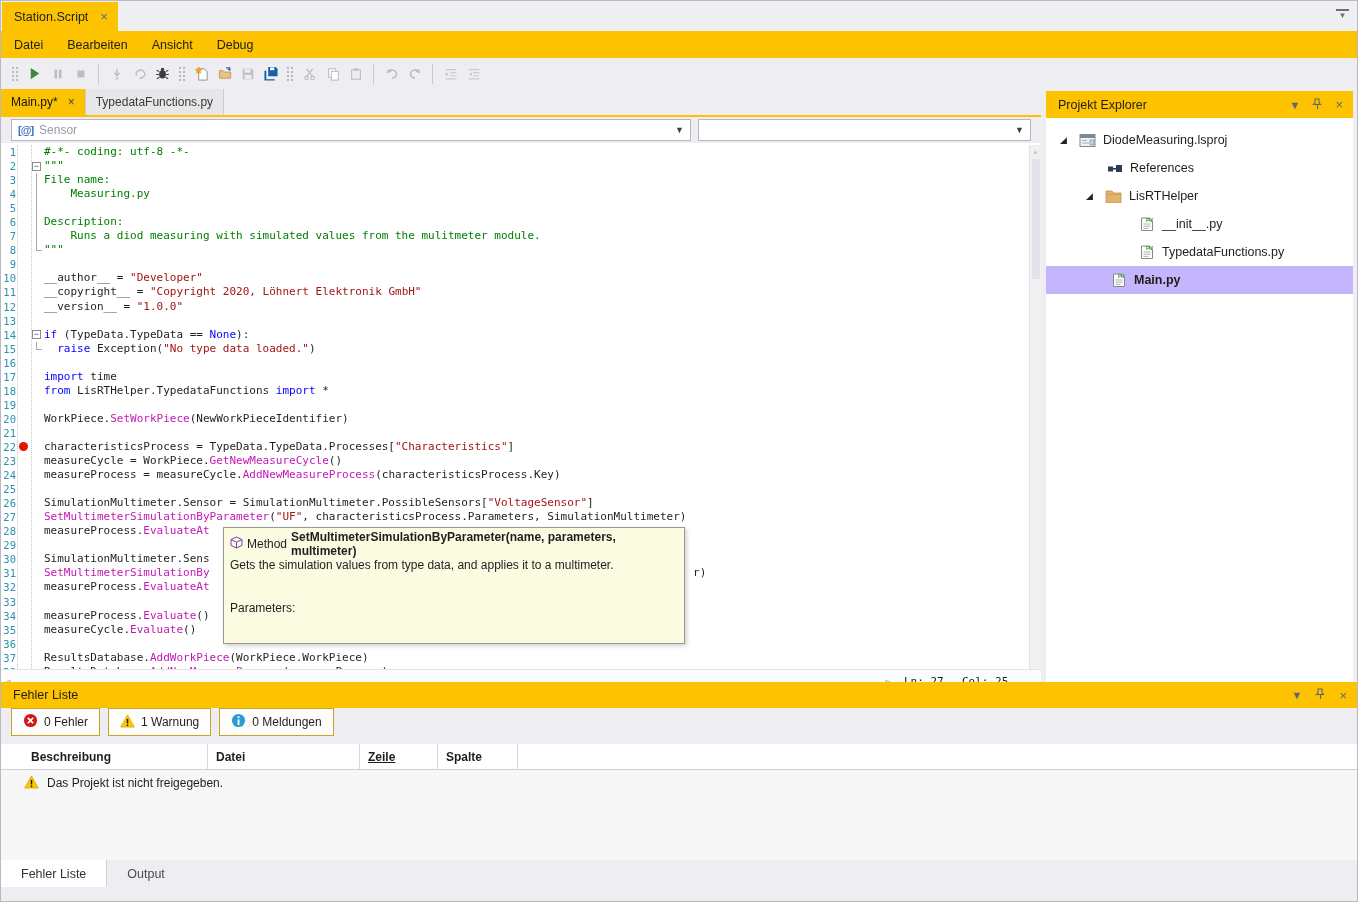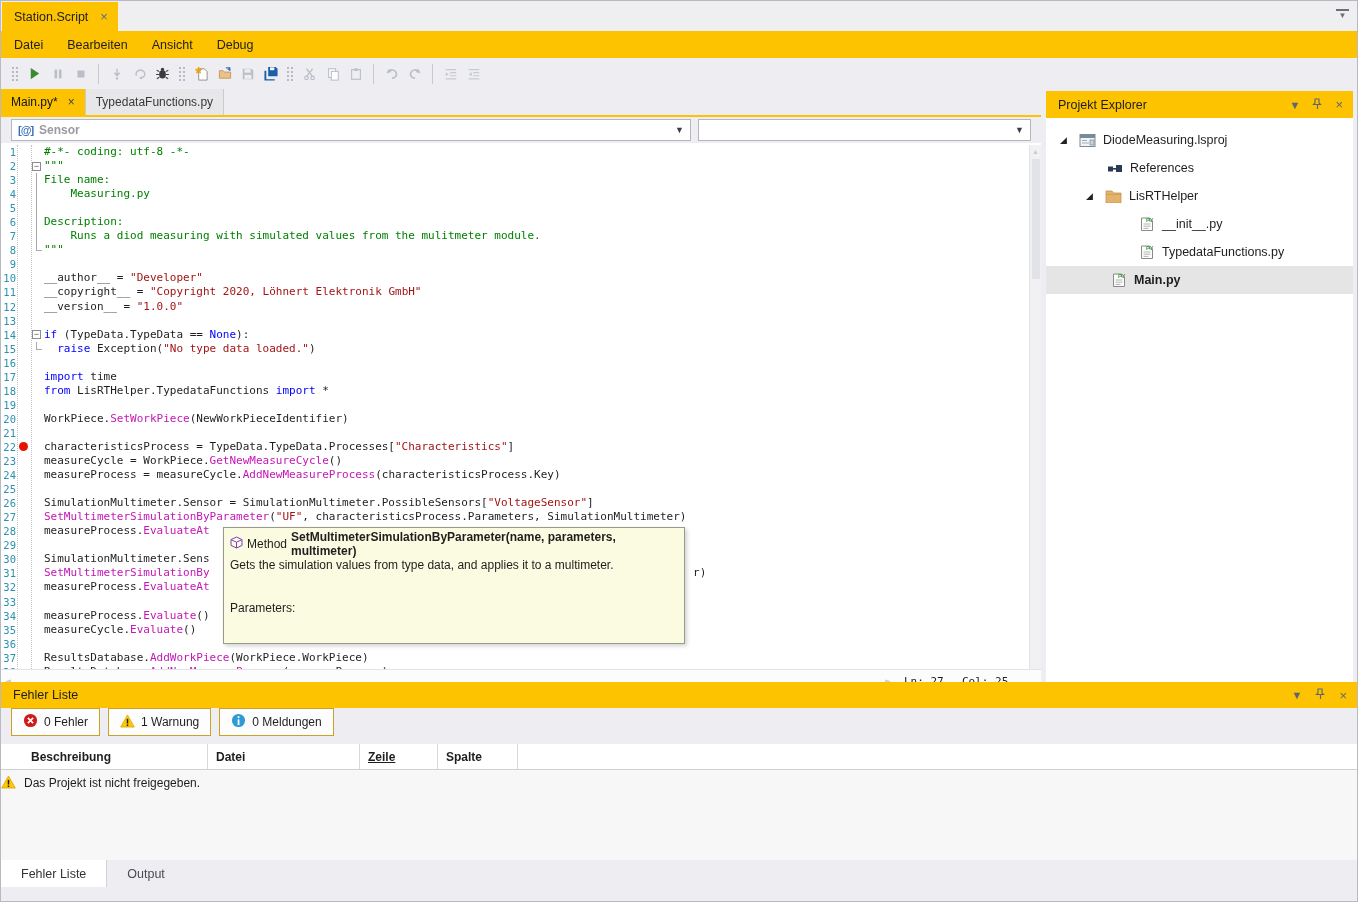--- a/index.html
+++ b/index.html
@@ -33,21 +33,21 @@
   .etab.active { background:#FDC300; color:#141414; }
   .etab.inactive { background:#E7E7EA; border-right:1px solid #CBCBD3; border-left:1px solid #CBCBD3; }
   .etab .x { font-size:12px; color:#444; }
   .accentline { position:absolute; left:0; top:26px; width:1040px; height:2px; background:#FDC300; }
   .et-ov { right:14px; top:7px; }
 
   .navbar { position:absolute; left:0; top:28px; width:1040px; height:26px; background:#EEEEF2; }
   .combo { position:absolute; top:2px; height:22px; background:#FFFFFF; border:1px solid #B6B6C0; display:flex; align-items:center; padding:0 6px; font-size:12px; }
   .combo .caret { position:absolute; right:6px; color:#3C3C46; font-size:9px; }
   .member-ico { color:#3A6FBF; font-weight:bold; font-size:11px; margin-right:6px; letter-spacing:-1px; }
-  .combo .ph { color:#9A9AA2;font-weight:bold; }
+  .combo .ph { color:#9A9AA2; }
 
   .code { position:absolute; left:0; top:56px; width:1028px; height:524px; overflow:hidden; background:#fff;
           font-family:"DejaVu Sans Mono", monospace; font-size:11px; }
   .code .gdots1, .code .gdots2 { position:absolute; top:0; height:100%; width:0; border-left:1px dotted #C3C3C9; }
   .code .gdots1 { left:16px; } .code .gdots2 { left:30px; }
   .cl { position:relative; height:14.05px; line-height:14.05px; white-space:pre; }
   .ln { position:absolute; left:0; width:15px; text-align:right; color:#2B91AF; font-size:10.5px; }
   .bp { position:absolute; left:18px; top:2.5px; width:9px; height:9px; border-radius:50%; background:#E41400; }
   .ct { position:absolute; left:43px; top:0; }
   .tk-c { color:#008000; } .tk-s { color:#A31515; } .tk-k { color:#0000FF; } .tk-m { color:#C317B4; } .tk-p { color:#1E1E1E; }
@@ -71,38 +71,38 @@
   .tt-title { display:flex; align-items:center; gap:4px; }
   .tt-gap { height:28px; }
 
   
   .explorer { position:absolute; left:1045px; top:90px; width:307px; height:602px; background:#FFFFFF; }
   .ptitle { position:absolute; left:0; top:0; width:307px; height:27px; background:#FDC300; display:flex; align-items:center;
             padding-left:12px; font-size:12.5px; color:#1E1E1E; }
   .pt-icos { position:absolute; right:10px; top:0; height:27px; display:flex; align-items:center; gap:12px; color:#5F6673; font-size:11px; }
   .tree { position:absolute; left:0; top:27px; width:307px; bottom:0; padding-top:8px; }
   .titem { height:28px; display:flex; align-items:center; font-size:12.5px; color:#1E1E1E; gap:7px; }
-  .titem.sel { background:#e5e5e5; }
+  .titem.sel { background:#c4b5fd; }
   .titem .exp { width:12px; font-size:9px; color:#222; }
   .titem .tico { width:17px; height:17px; display:flex; align-items:center; justify-content:center; }
   .titem.bold .tlabel { font-weight:bold; }
 
   
   .bottom { position:absolute; left:0; top:681px; width:1358px; height:197px; background:#0369a1; }
   .btitle { position:absolute; left:0; top:0; width:1358px; height:26px; background:#FDC300; display:flex; align-items:center;
             padding-left:12px; font-size:12.5px; color:#1E1E1E; }
   .bt-icos { position:absolute; right:12px; top:0; height:26px; display:flex; align-items:center; gap:13px; color:#5F6673; font-size:11px; }
   .btoolbar { position:absolute; left:0; top:26px; width:1358px; height:36px; background:#EEEEF2; display:flex; align-items:flex-start; padding-left:10px; gap:8px; }
   .filterbtn { height:28px; display:inline-flex; align-items:center; gap:6px; background:#FDFDFD; border:1px solid #C9A227;
                padding:0 11px; font-size:12px; color:#1E1E1E; }
   .bheader { position:absolute; left:0; top:62px; width:1358px; height:26px; background:#FFFFFF; border-bottom:1px solid #CFCFD4; display:flex; }
   .bh-cell { height:100%; display:flex; align-items:center; font-size:12px; font-weight:bold; color:#1E1E1E;
              border-right:1px solid #D8D8DC; padding-left:8px; }
   .blist { position:absolute; left:0; top:88px; width:1358px; height:90px; background:#F7F7F8; }
-  .brow { height:26px; display:flex; align-items:center; padding-left:0; gap:8px; font-size:12px; color:#1E1E1E; }
+  .brow { height:26px; display:flex; align-items:center; padding-left:23px; gap:8px; font-size:12px; color:#1E1E1E; }
   .btabs { position:absolute; left:0; top:178px; width:1358px; height:27px; background:#EEEEF2; display:flex; }
   .btab { height:100%; display:flex; align-items:center; padding:0 20px; font-size:12.5px; color:#4A4A52; }
   .btab.active { background:#FFFFFF; border-right:1px solid #D2D2DA; color:#333; }
 </style>
 </head>
 <body>
 
 <div class="app">
 
   <div class="titlestrip">

